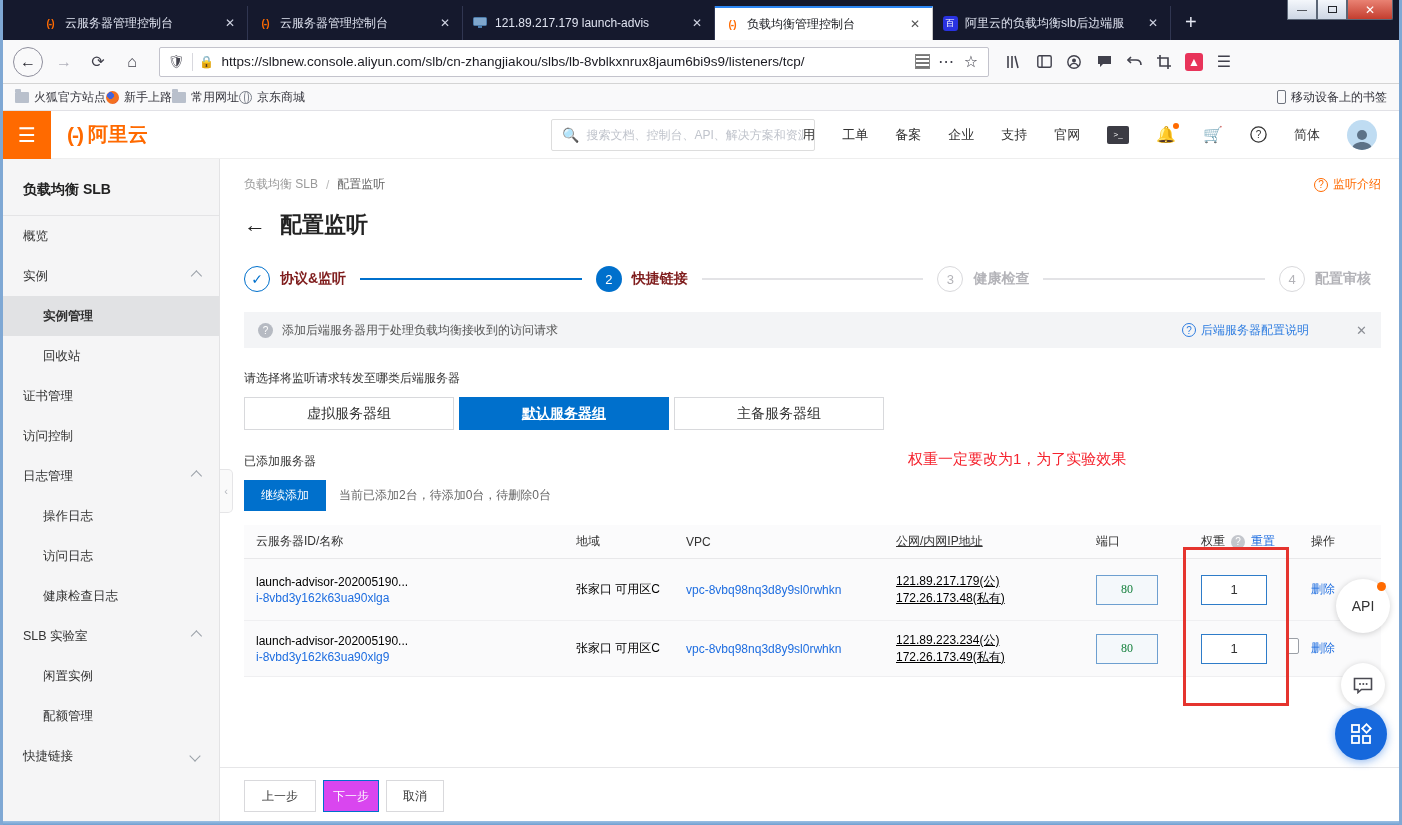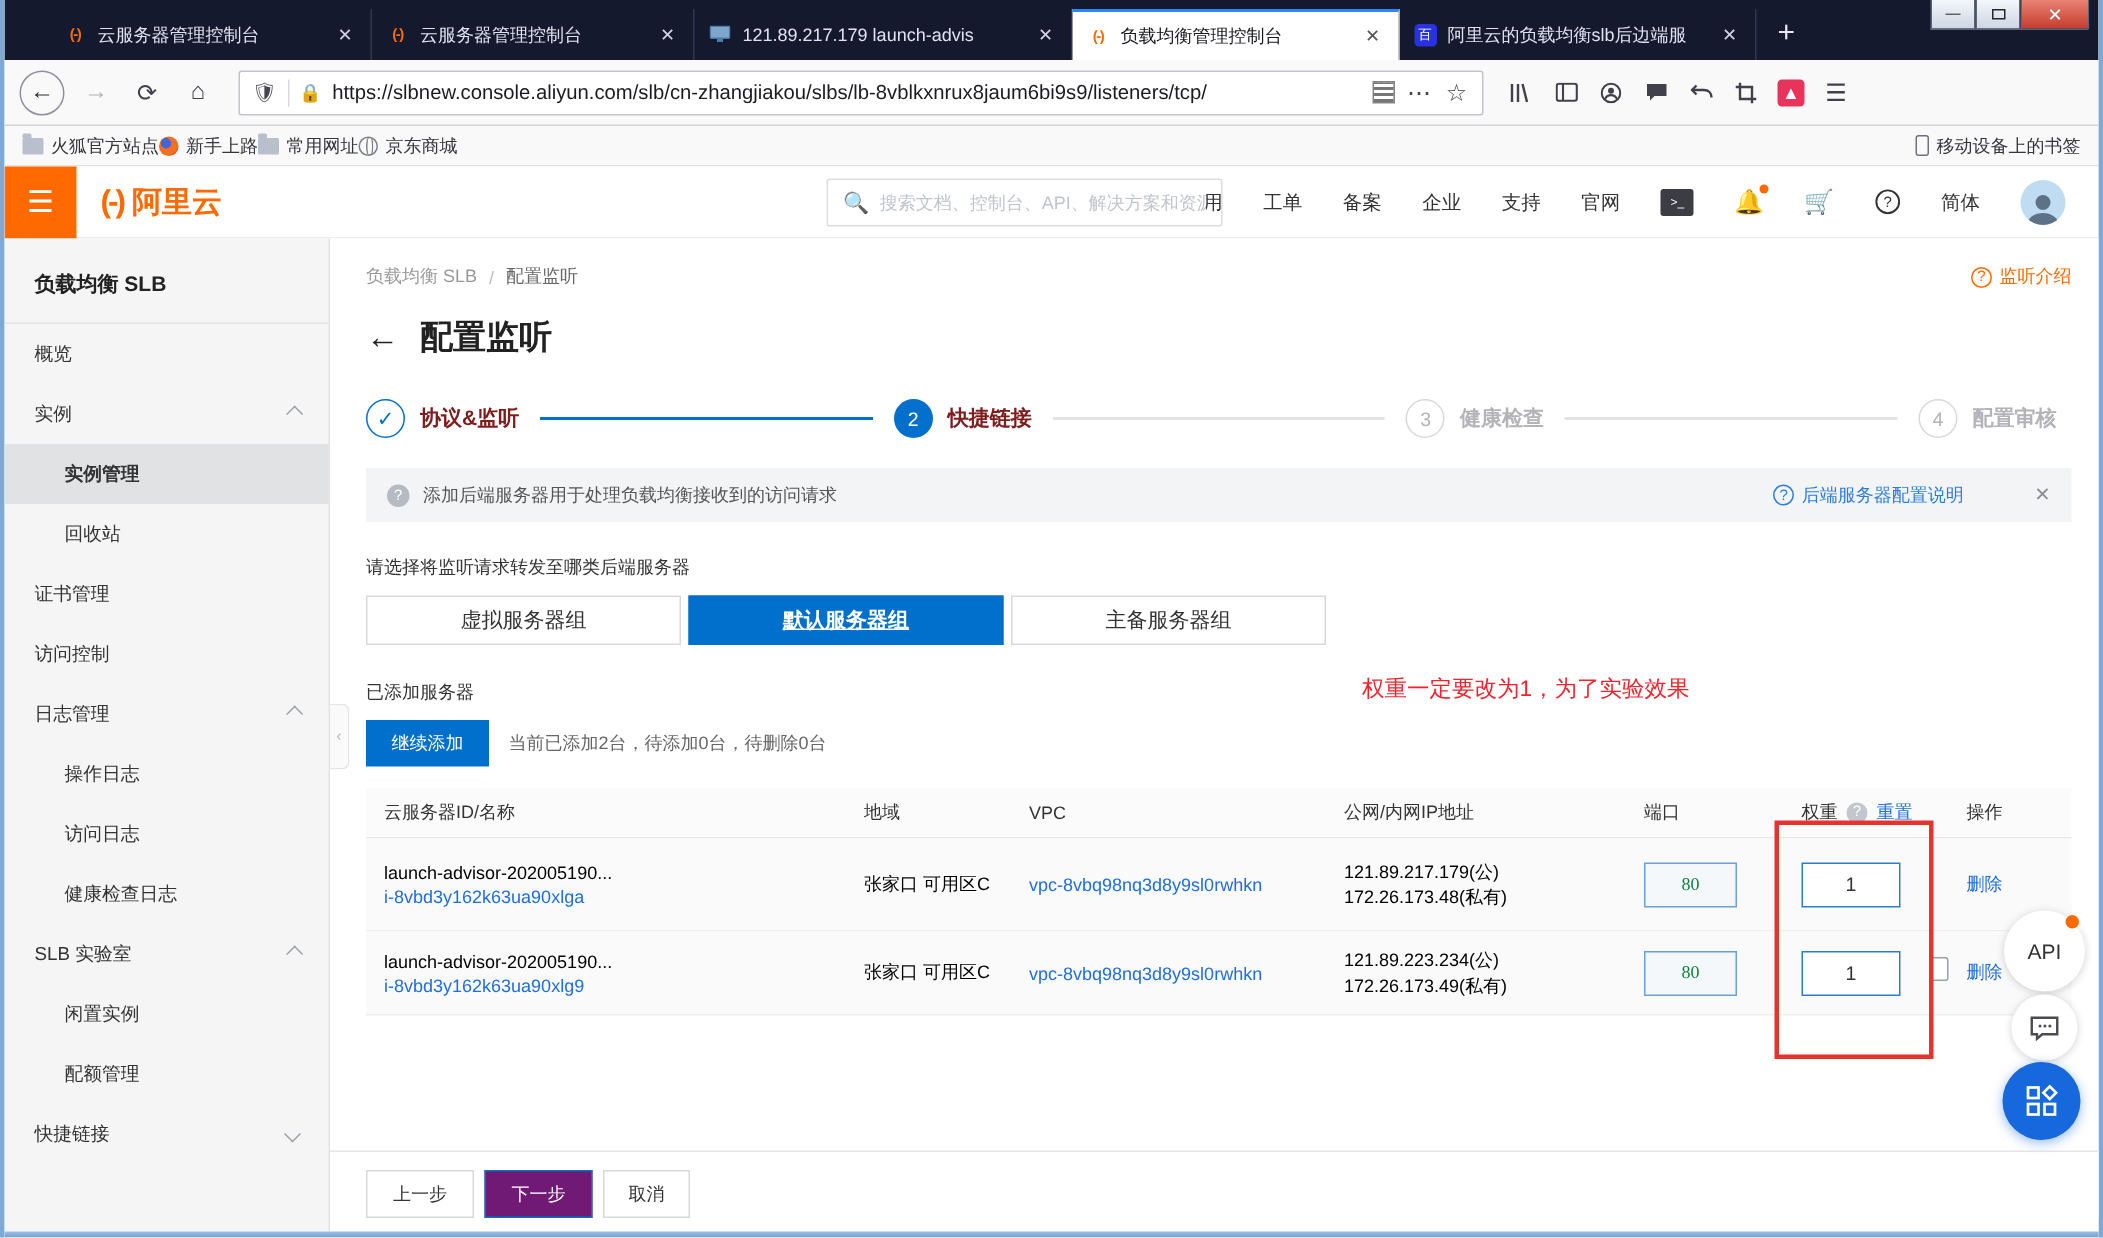--- a/index.html
+++ b/index.html
@@ -114,38 +114,38 @@
   .red-note { position:absolute; left:688px; top:291px; color:#f5222d; font-size:15px; }
   .continue-row { margin-top:10px; display:flex; align-items:center; gap:13px; }
   .btn-blue { background:#0070cc; color:#fff; border:none; font-size:12px; font-family:inherit; }
   .continue-btn { width:82px; height:31px; }
   .status-text { font-size:12px; color:#666; }
   
   .srv-table { margin-top:14px; width:1137px; font-size:12px; }
   .tr { display:flex; align-items:center; }
   .th-row { height:34px; background:#fbfbfc; border-bottom:1px solid #e8e8ea; color:#333; }
   .td,.th { padding:0 12px; }
-  .c-id { width:320px; } .c-region { width:110px; } .c-vpc { width:210px; } .c-ip { width:200px; }
+  .c-id { width:320px; } .c-region { width:110px; } .c-vpc { width:210px; } .c-ip { width:200px;text-decoration:underline; }
   .c-port { width:105px; } .c-weight { width:110px; } .c-action { width:82px; }
   .row { background:#fafafb; border-bottom:1px solid #efeff1; }
   .row1 { height:62px; } .row2 { height:56px; }
   .cell-2l div { line-height:17px; }
   .link { color:#1f6ee0; text-decoration:none; }
   .weight-head { display:flex; align-items:center; gap:6px; }
   .mini-q { width:14px; height:14px; border-radius:50%; background:#c3c6cc; color:#fff; font-size:10px; display:inline-flex; align-items:center; justify-content:center; }
   .port-input { width:62px; height:30px; border:1px solid #6d9fd0; background:#f4f8fb; color:#15803d; text-align:center; font-size:12px; font-family:Liberation Serif, serif; }
   .weight-input { width:66px; height:30px; border:1px solid #2e7cc9; background:#fff; color:#333; text-align:center; font-size:13px; font-family:inherit; }
   
   .footer { position:absolute; left:0; right:0; top:608px; border-top:1px solid #e6e6e8; padding:12px 24px 0; display:flex; gap:7px; background:#fff; }
   .fbtn { height:32px; font-size:12px; font-family:inherit; border:1px solid #d9d9dc; background:#fff; color:#333; }
-  .fbtn.prev { width:72px; } .fbtn.next { width:72px; background:#701a75; border-color:#0070cc; color:#fff; } .fbtn.cancel { width:58px; }
+  .fbtn.prev { width:72px; } .fbtn.next { width:56px; background:#d946ef; border-color:#0070cc; color:#fff; } .fbtn.cancel { width:58px; }
   
   .red-rect { position:absolute; left:1180px; top:547px; width:106px; height:159px; border:3px solid #e5342e; z-index:40; pointer-events:none; }
   .fab { position:absolute; border-radius:50%; background:#fff; box-shadow:0 1px 6px rgba(0,0,0,.18); display:flex; align-items:center; justify-content:center; z-index:50; }
-  .fab-api { left:1333px; top:607px; width:54px; height:54px; font-size:14px; color:#333; }
+  .fab-api { left:1333px; top:579px; width:54px; height:54px; font-size:14px; color:#333; }
   .fab-api .dot { position:absolute; top:3px; right:4px; width:9px; height:9px; background:#ff6a00; border-radius:50%; }
   .fab-chat { left:1338px; top:663px; width:44px; height:44px; }
   .fab-grid { left:1332px; top:708px; width:52px; height:52px; background:#1668dc; box-shadow:0 2px 8px rgba(22,104,220,.45); }
   .copy-ic { position:absolute; left:1283px; top:638px; width:13px; height:16px; border:1.4px solid #9b9fa6; border-radius:2px; z-index:2; background:#fff; }
   .bottom-strip { position:absolute; left:0; right:0; bottom:0; height:4px; background:linear-gradient(#9cc0e4,#6f9fd0); z-index:60; }
   svg { display:block; }
 </style>
 </head>
 <body>
 

